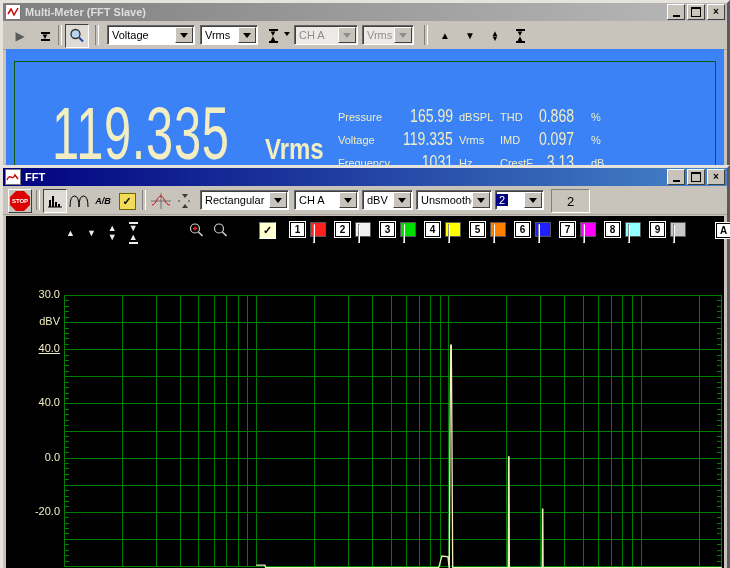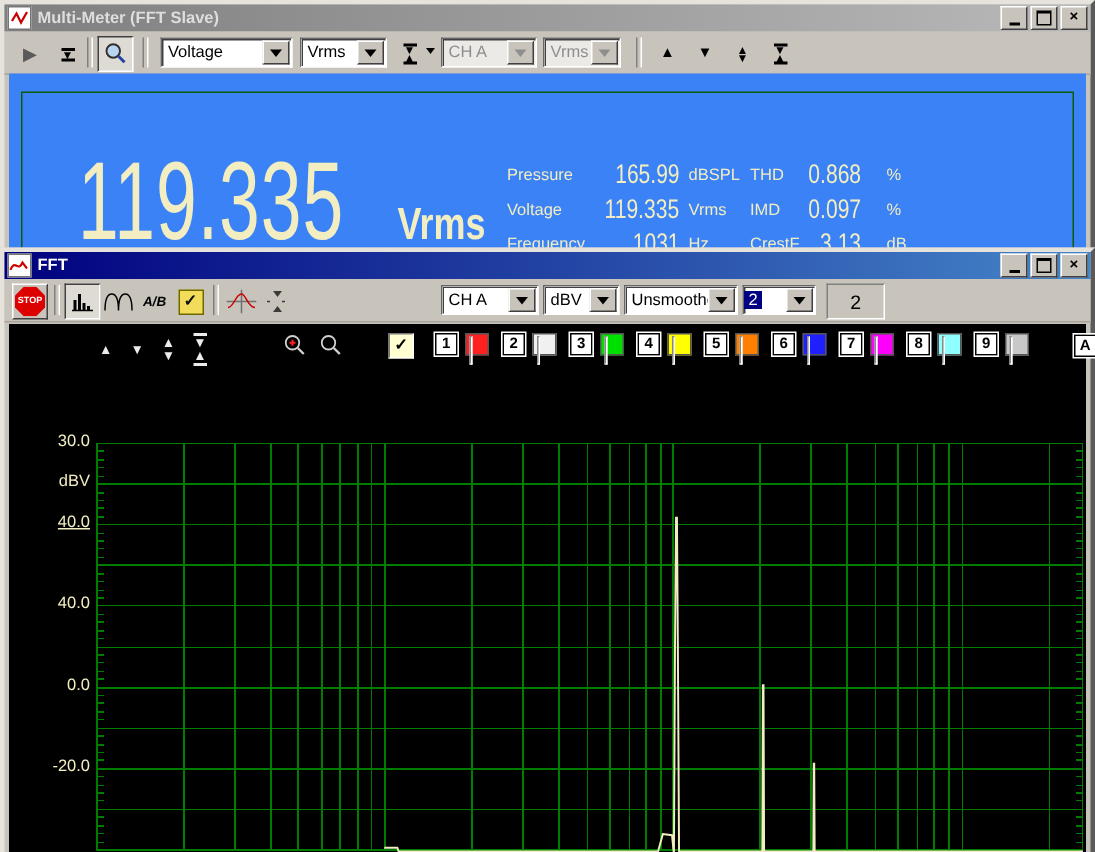--- a/index.html
+++ b/index.html
@@ -280,20 +280,26 @@
         <path d="M1 12 C5 12 6 3 10 3 C13 3 14 12 19 12" stroke="#cc0000" fill="none"></path>
       </svg>
     </div>
     <div class="tb-btn" style="left:170px;border-color:transparent">
       <svg width="18" height="16">
         <polygon points="6,1 12,1 9,5" fill="#3a3a3a"></polygon>
         <polygon points="6,15 12,15 9,11" fill="#3a3a3a"></polygon>
         <line x1="2" y1="8" x2="6" y2="8" stroke="#3a3a3a" stroke-dasharray="2 2"></line>
         <line x1="12" y1="8" x2="16" y2="8" stroke="#3a3a3a" stroke-dasharray="2 2"></line>
       </svg>
+    </div>
+    <div class="dd" style="left:197px;width:89px">
+      <span class="dd-text">Rectangular</span>
+      <span class="dd-btn">
+          <span class="dd-arr"></span>
+        </span>
     </div>
     <div class="dd" style="left:291px;width:65px">
       <span class="dd-text">CH A</span>
       <span class="dd-btn">
           <span class="dd-arr"></span>
         </span>
     </div>
     <div class="dd" style="left:359px;width:51px">
       <span class="dd-text">dBV</span>
       <span class="dd-btn">

